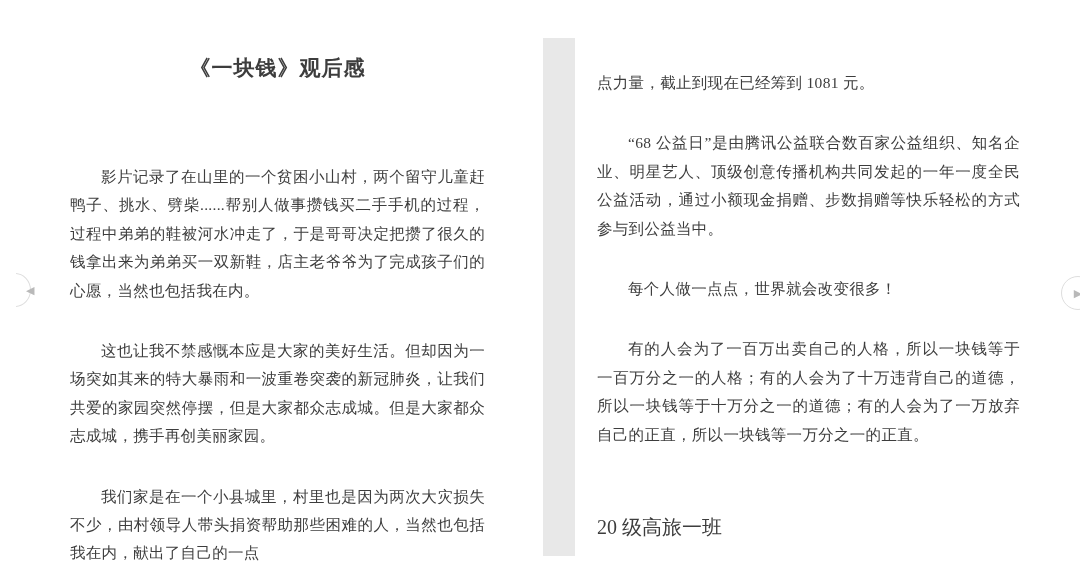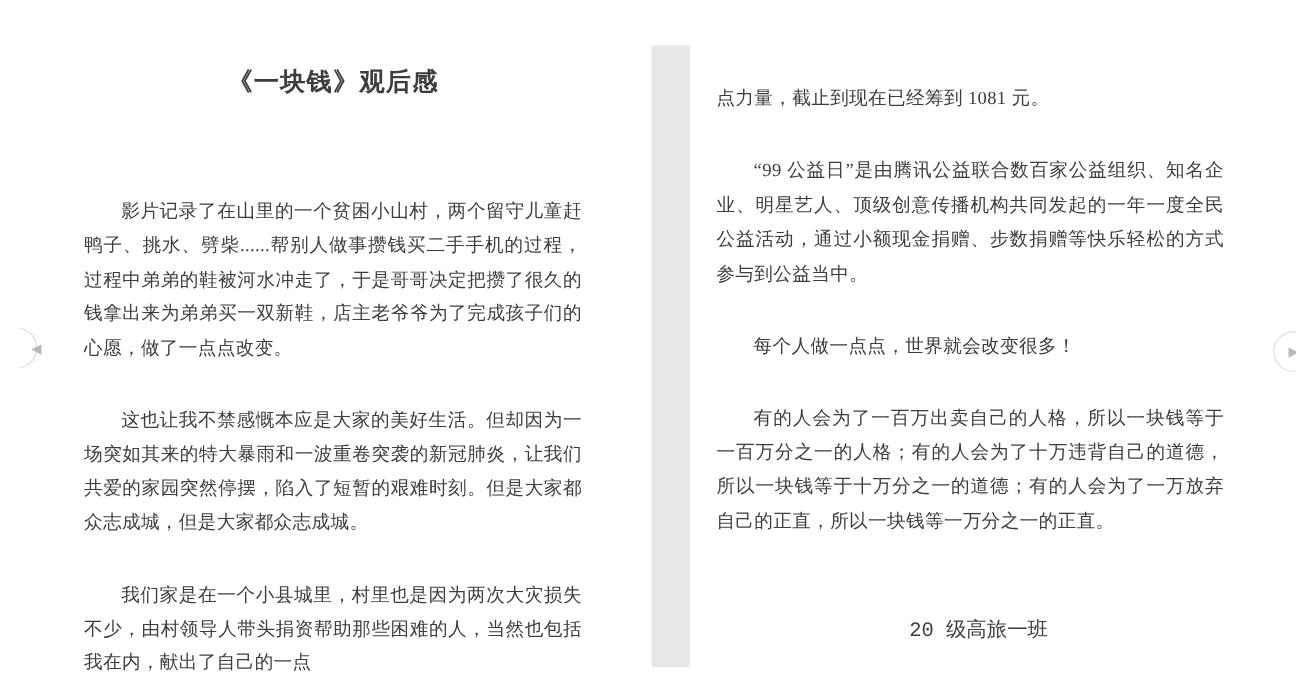--- a/index.html
+++ b/index.html
@@ -36,25 +36,24 @@
   .paras p {
     font-size: 15.5px;
     line-height: 28.4px;
     text-align: justify;
     text-indent: 2em;
     letter-spacing: 0.3px;
   }
   .page-right .paras p:first-child { text-indent: 0; }
 
   .signature p {
-    font-size: 17px;
+    font-size: 20px;
     line-height: 28.4px;
-    text-align: center;
+    text-align: left;
     padding-right: 2px;
-    font-family: Liberation Mono, monospace;
   }
 
   .end-rule {
     border: none;
     border-top: 1px solid #e3e3e3;
     margin: 6px 0 0 0;
   }
   .end-marker {
     display: flex;
     justify-content: flex-end;
@@ -93,32 +92,32 @@
   .nav-next { left: 1045px; top: 260px; }
 </style>
 </head>
 <body>
 
 <div class="spread">
 
   <div class="page page-left">
     <h1 class="doc-title">《一块钱》观后感</h1>
     <div class="paras">
-        <p>影片记录了在山里的一个贫困小山村，两个留守儿童赶鸭子、挑水、劈柴......帮别人做事攒钱买二手手机的过程，过程中弟弟的鞋被河水冲走了，于是哥哥决定把攒了很久的钱拿出来为弟弟买一双新鞋，店主老爷爷为了完成孩子们的心愿，做了一点点改变。</p>
-        <p>这也让我不禁感慨本应是大家的美好生活。但却因为一场突如其来的特大暴雨和一波重卷突袭的新冠肺炎，让我们共爱的家园突然停摆，陷入了短暂的艰难时刻。但是大家都众志成城，但是大家都众志成城。</p>
+        <p>影片记录了在山里的一个贫困小山村，两个留守儿童赶鸭子、挑水、劈柴......帮别人做事攒钱买二手手机的过程，过程中弟弟的鞋被河水冲走了，于是哥哥决定把攒了很久的钱拿出来为弟弟买一双新鞋，店主老爷爷为了完成孩子们的心愿，当然也包括我在内。</p>
+        <p>这也让我不禁感慨本应是大家的美好生活。但却因为一场突如其来的特大暴雨和一波重卷突袭的新冠肺炎，让我们共爱的家园突然停摆，但是大家都众志成城。但是大家都众志成城，携手再创美丽家园。</p>
         <p>我们家是在一个小县城里，村里也是因为两次大灾损失不少，由村领导人带头捐资帮助那些困难的人，当然也包括我在内，献出了自己的一点</p>
       </div>
   </div>
 
   <div class="divider"></div>
 
   <div class="page page-right">
     <div class="paras">
         <p>点力量，截止到现在已经筹到 1081 元。</p>
-        <p>“99 公益日”是由腾讯公益联合数百家公益组织、知名企业、明星艺人、顶级创意传播机构共同发起的一年一度全民公益活动，通过小额现金捐赠、步数捐赠等快乐轻松的方式参与到公益当中。</p>
+        <p>“68 公益日”是由腾讯公益联合数百家公益组织、知名企业、明星艺人、顶级创意传播机构共同发起的一年一度全民公益活动，通过小额现金捐赠、步数捐赠等快乐轻松的方式参与到公益当中。</p>
         <p>每个人做一点点，世界就会改变很多！</p>
         <p>有的人会为了一百万出卖自己的人格，所以一块钱等于一百万分之一的人格；有的人会为了十万违背自己的道德，所以一块钱等于十万分之一的道德；有的人会为了一万放弃自己的正直，所以一块钱等一万分之一的正直。</p>
       </div>
     <div class="signature">
         <p>20 级高旅一班</p>
       </div>
     <hr class="end-rule">
     <div class="end-marker">
       <span class="end-marker-label">文档结尾</span>
       <span class="end-marker-square" style="background: rgb(63, 111, 159);"></span>

